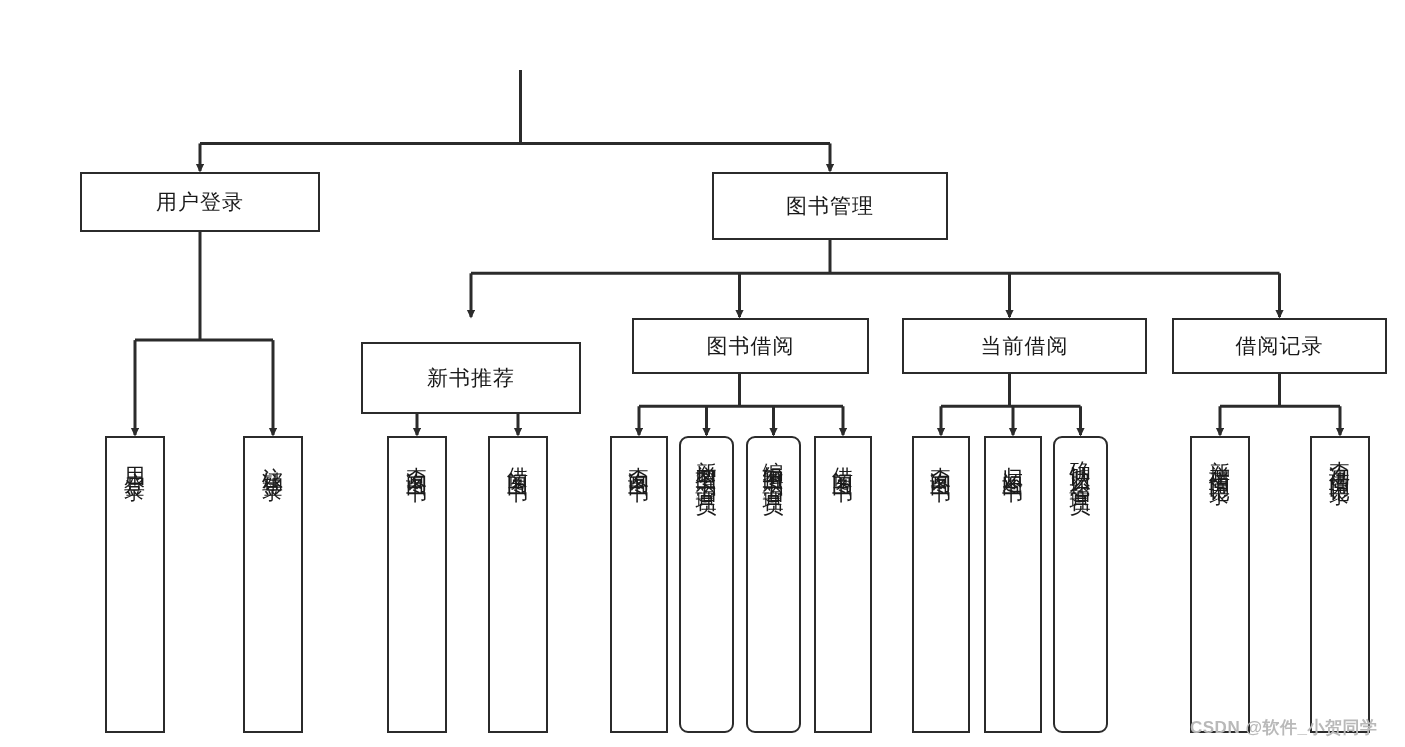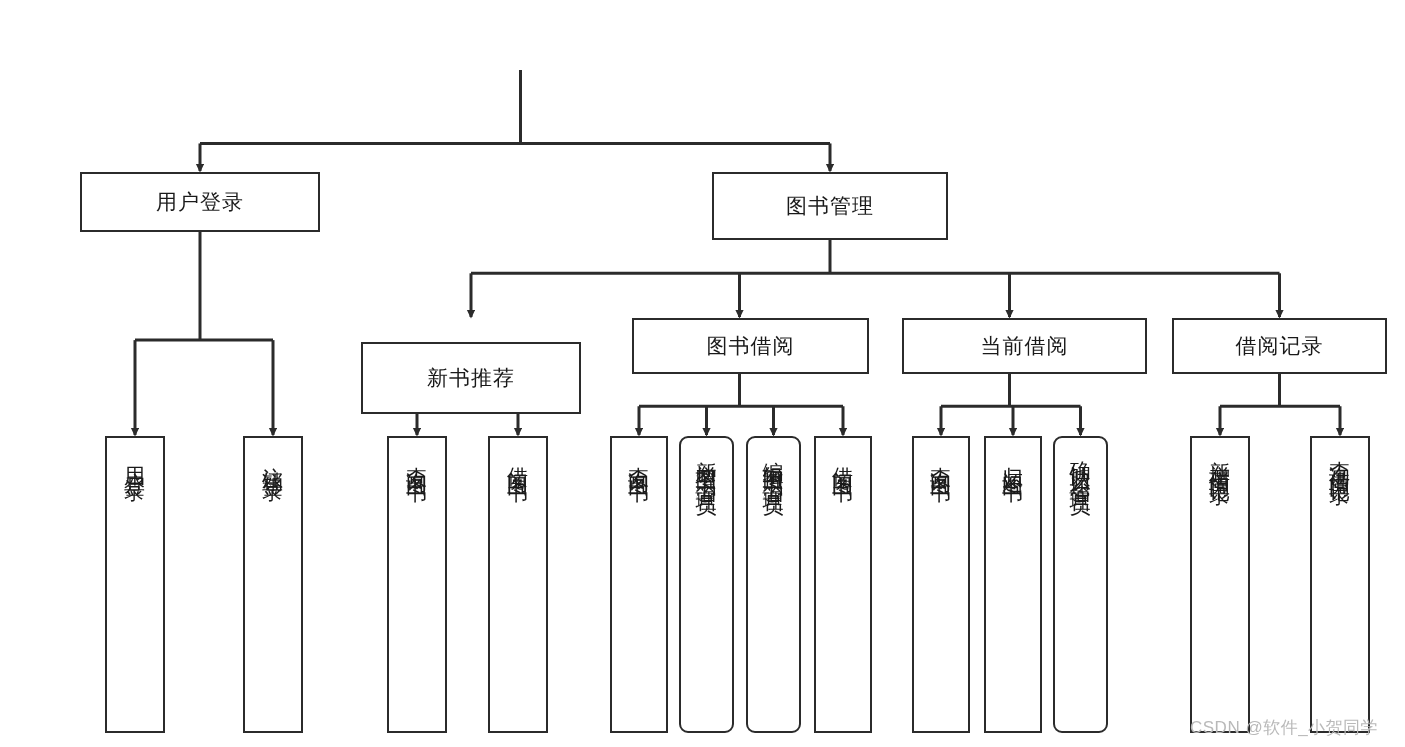--- a/index.html
+++ b/index.html
@@ -181,15 +181,15 @@
   <div class="node vert tall-text rounded" style="left: 1053px; top: 436px; width: 55px; height: 297px;">
     <span class="label">确认归还（管理员）</span>
   </div>
   <div class="node vert tall-text" style="left: 1190px; top: 436px; width: 60px; height: 297px;">
     <span class="label">新增借阅记录</span>
   </div>
   <div class="node vert tall-text" style="left: 1310px; top: 436px; width: 60px; height: 297px;">
     <span class="label">查询借阅记录</span>
   </div>
 
-  <div class="watermark" style="left: 1190px; top: 716px;">CSDN @软件_小贺同学</div>
+  <div class="watermark" style="left: 1190px; top: 716px; font-weight: bold;">CSDN @软件_小贺同学</div>
 
 </div>
 
 </body></html>

